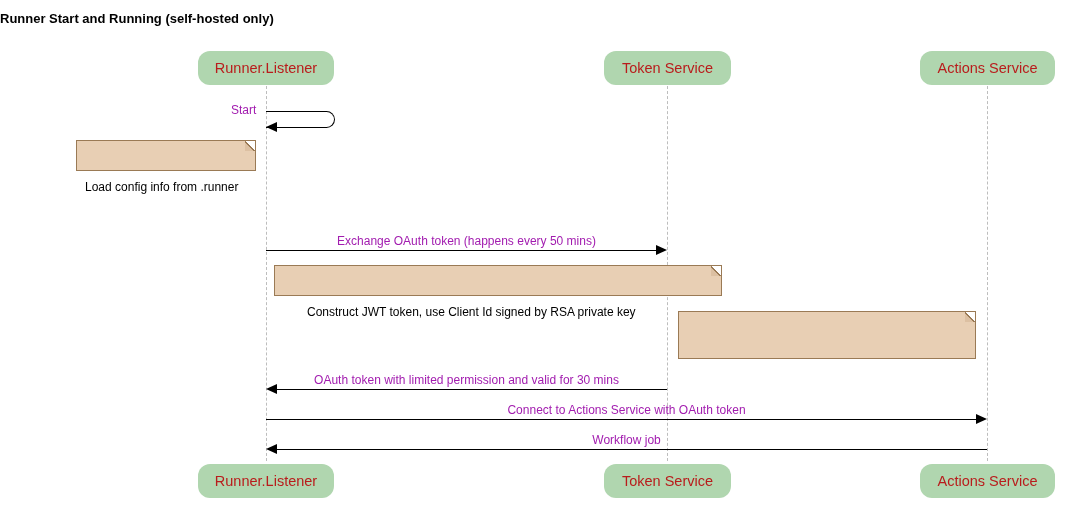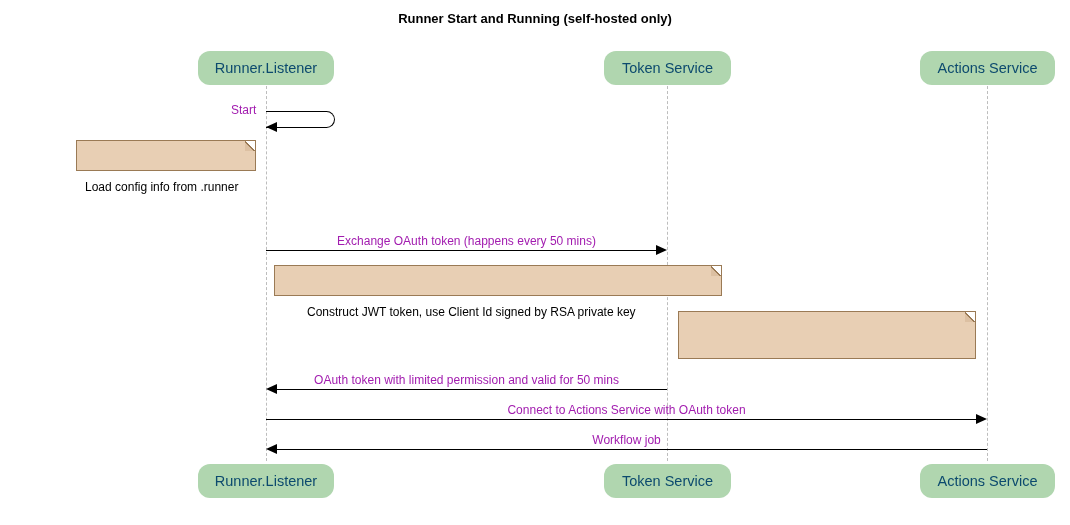--- a/index.html
+++ b/index.html
@@ -21,21 +21,20 @@
     left: 0; top: 0;
     width: 1070px;
     height: 525px;
   }
 
   .title {
     position: absolute;
     top: 11px;
     left: 0;
     width: 1070px;
-    text-align: center;
     font-size: 13px;
     font-weight: bold;
     color: #000;
     letter-spacing: 0px;
   }
 
   
   .lifeline {
     position: absolute;
     width: 0;
@@ -45,21 +44,21 @@
   
   .participant {
     position: absolute;
     height: 34px;
     border-radius: 12px;
     background: #b0d6af;
     display: flex;
     align-items: center;
     justify-content: center;
     font-size: 14.5px;
-    color: #0c4a6e;
+    color: #b91c1c;
     box-sizing: border-box;
   }
 
   
   .note {
     position: absolute;
     background: #e8cfb4;
     border: 1px solid #9a7a55;
     box-sizing: border-box;
     font-size: 12px;
@@ -156,21 +155,21 @@
 
   <div class="note" style="left:274px; top:265px; width:448px; height:31px;padding-left:32px;">
     <span class="fold"></span>
     <span>Construct JWT token, use Client Id signed by RSA private key</span>
   </div>
 
   <div class="note" style="left:678px; top:311px; width:298px; height:48px;">
     <span class="fold"></span>
   </div>
 
-  <div class="msg-label center" style="left:266px; top:373px; width:401px;">OAuth token with limited permission and valid for 50 mins</div>
+  <div class="msg-label center" style="left:266px; top:373px; width:401px;">OAuth token with limited permission and valid for 30 mins</div>
   <div class="msg-line" style="left:277px; top:389px; width:390px;"></div>
   <div class="arrowhead left" style="left:266px; top:384px;"></div>
 
   <div class="msg-label center" style="left:266px; top:403px; width:721px;">Connect to Actions Service with OAuth token</div>
   <div class="msg-line" style="left:266px; top:419px; width:710px;"></div>
   <div class="arrowhead right" style="left:976px; top:414px;"></div>
 
   <div class="msg-label center" style="left:266px; top:433px; width:721px;">Workflow job</div>
   <div class="msg-line" style="left:277px; top:449px; width:710px;"></div>
   <div class="arrowhead left" style="left:266px; top:444px;"></div>

